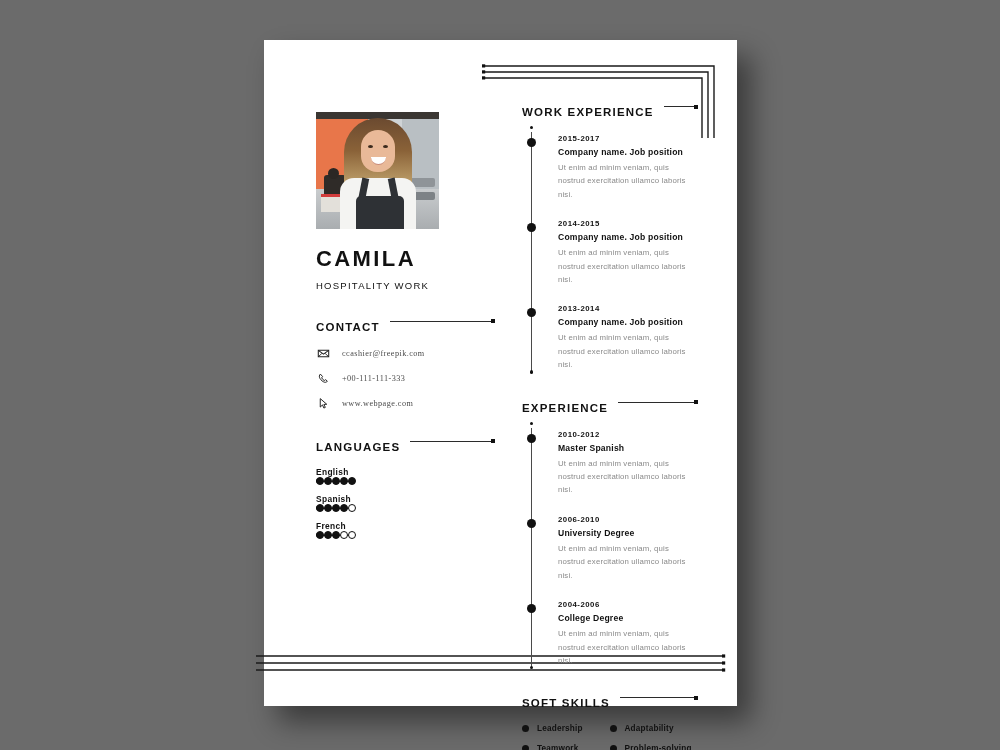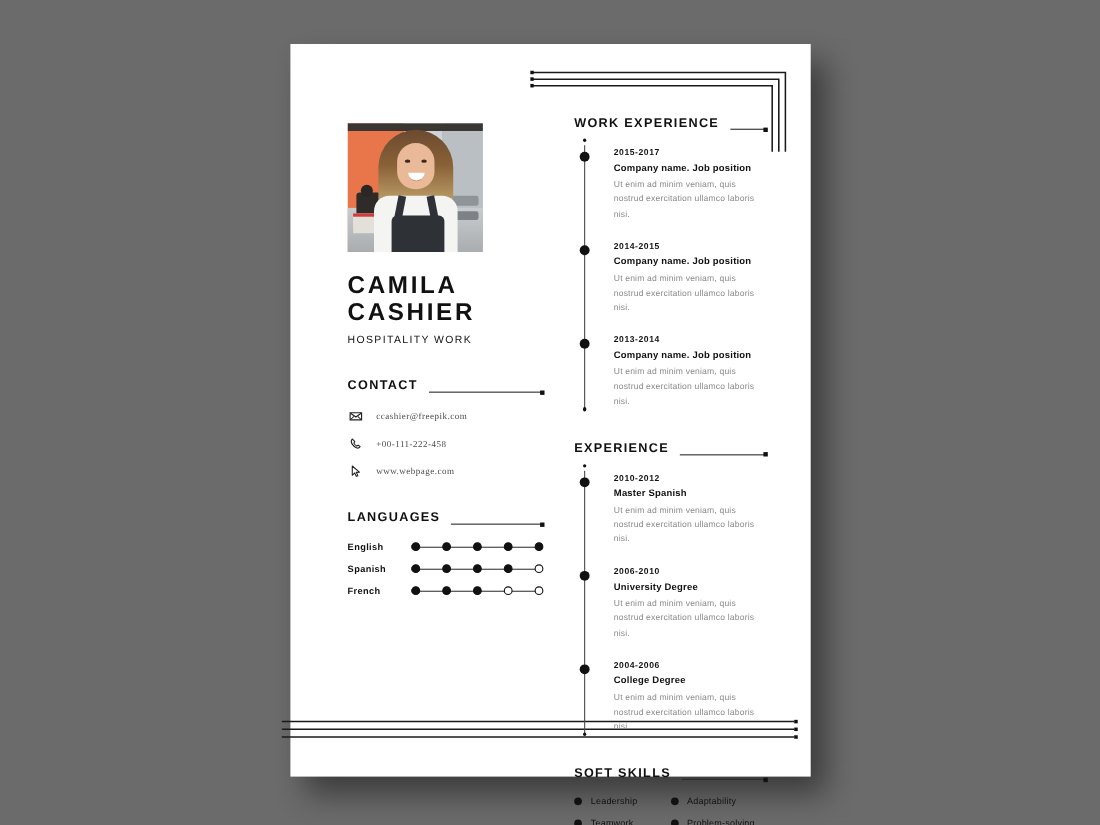--- a/index.html
+++ b/index.html
@@ -63,21 +63,21 @@
     font-size:22px;font-weight:bold;letter-spacing:2.4px;
     line-height:1.12;color:#111;
   }
   .role{
     margin-top:8px;
     font-size:9.5px;font-weight:normal;letter-spacing:1.25px;color:#111;
   }
 
   
   .sect{margin-top:30px;}
-  .sect-head{display:flex;align-items:flex-end;gap:10px;}
+  .sect-head{display:flex;align-items:flex-start;gap:10px;}
   .sect-title{
     font-size:11.5px;font-weight:bold;letter-spacing:1.2px;color:#111;white-space:nowrap;
   }
   .sect-rule{flex:1;height:1px;background:#2b2b2b;position:relative;}
   .sect-rule:after{
     content:"";position:absolute;right:-1px;top:-1.5px;width:4px;height:4px;background:#111;
   }
 
   
   .contact-list{margin-top:14px;}
@@ -85,21 +85,21 @@
   .c-ico{width:14px;height:14px;flex:0 0 14px;display:flex;align-items:center;justify-content:center;}
   .c-txt{font-size:8.2px;color:#4a4a4a;letter-spacing:.45px;}
 
   
   .about-text{
     margin-top:13px;font-size:8.2px;line-height:1.82;color:#6e6e6e;letter-spacing:.2px;
   }
 
   
   .lang-list{margin-top:14px;}
-  .lang-row{display:flex;align-items:flex-end;margin-bottom:9px;}
+  .lang-row{display:flex;align-items:flex-start;margin-bottom:9px;flex-direction:column;}
   .lang-name{width:58px;font-size:8.4px;font-weight:bold;color:#111;letter-spacing:.35px;}
   .dots{position:relative;flex:1;height:11px;display:flex;align-items:center;}
   .dots:before{content:"";position:absolute;left:2px;right:3px;top:50%;height:1px;background:#3a3a3a;}
   .dots:after{content:"";position:absolute;left:0;top:50%;transform:translateY(-50%);width:3px;height:3px;background:#111;}
   .dot{position:relative;width:8px;height:8px;border-radius:50%;border:1.6px solid #111;background:#111;box-sizing:border-box;}
   .dot.empty{background:#fff;}
   .dot-sp{flex:1;}
 
   
   .tl{position:relative;padding-left:36px;margin-top:16px;}
@@ -110,21 +110,21 @@
   .tl-item:last-child{margin-bottom:0;}
   .tl-bullet{position:absolute;left:-31.5px;top:4px;width:9px;height:9px;border-radius:50%;background:#111;}
   .tl-date{font-size:7.8px;font-weight:bold;letter-spacing:.5px;color:#111;}
   .tl-title{margin-top:4px;font-size:8.6px;font-weight:bold;letter-spacing:.2px;color:#111;}
   .tl-desc{margin-top:4px;font-size:7.8px;line-height:1.72;color:#8a8a8a;letter-spacing:.15px;}
 
   
   .skills{margin-top:15px;display:flex;flex-wrap:wrap;}
   .skill{width:50%;display:flex;align-items:center;gap:8px;margin-bottom:11px;}
   .sk-dot{width:7px;height:7px;border-radius:50%;background:#111;flex:0 0 7px;}
-  .sk-txt{font-size:8.2px;font-weight:normal;color:#111;letter-spacing:.2px;}
+  .sk-txt{font-size:8.2px;font-weight:bold;color:#111;letter-spacing:.2px;}
 </style>
 </head>
 <body>
 
 <div class="stage">
   <div class="page">
 
     <svg class="corner-tr" viewBox="0 0 240 78">
       <path d="M2,4 H232 V76" fill="none" stroke="#1a1a1a" stroke-width="1.4"></path>
       <path d="M2,10 H226 V76" fill="none" stroke="#1a1a1a" stroke-width="1.4"></path>
@@ -158,21 +158,20 @@
         <div class="ph-eye-r"></div>
         <div class="ph-smile"></div>
         <div class="ph-shirt"></div>
         <div class="ph-strapl"></div>
         <div class="ph-strapr"></div>
         <div class="ph-apron"></div>
       </div>
 
       <div class="name">
         <div>CAMILA</div>
-        <div>CASHIER</div>
       </div>
       <div class="role">HOSPITALITY WORK</div>
 
       <div class="sect">
         <div class="sect-head">
           <div class="sect-title">CONTACT</div>
           <div class="sect-rule"></div>
         </div>
         <div class="contact-list">
 
@@ -186,21 +185,21 @@
             </span>
             <span class="c-txt">ccashier@freepik.com</span>
           </div>
 
           <div class="contact-row">
             <span class="c-ico">
               <svg viewBox="0 0 20 20" width="13" height="13">
                 <path d="M5.2,3.2 C3.4,5 3,7.4 4.6,10 C6.2,12.6 9,15 11.6,15.8 C13.4,16.3 15,15.4 16,14.1 L13.2,11.8 L11.2,13.2 C9.8,12.4 8,10.6 7.2,9 L8.6,7 Z" fill="none" stroke="#222" stroke-width="1.5" stroke-linejoin="round"></path>
               </svg>
             </span>
-            <span class="c-txt">+00-111-222-458</span>
+            <span class="c-txt">+00-111-111-333</span>
           </div>
 
           <div class="contact-row">
             <span class="c-ico">
               <svg viewBox="0 0 20 20" width="13" height="13">
                 <path d="M5,2.5 L5,15.5 L8.4,12.2 L10.6,17 L12.8,16 L10.6,11.4 L15,11.2 Z" fill="none" stroke="#222" stroke-width="1.5" stroke-linejoin="round"></path>
               </svg>
             </span>
             <span class="c-txt">www.webpage.com</span>
           </div>

